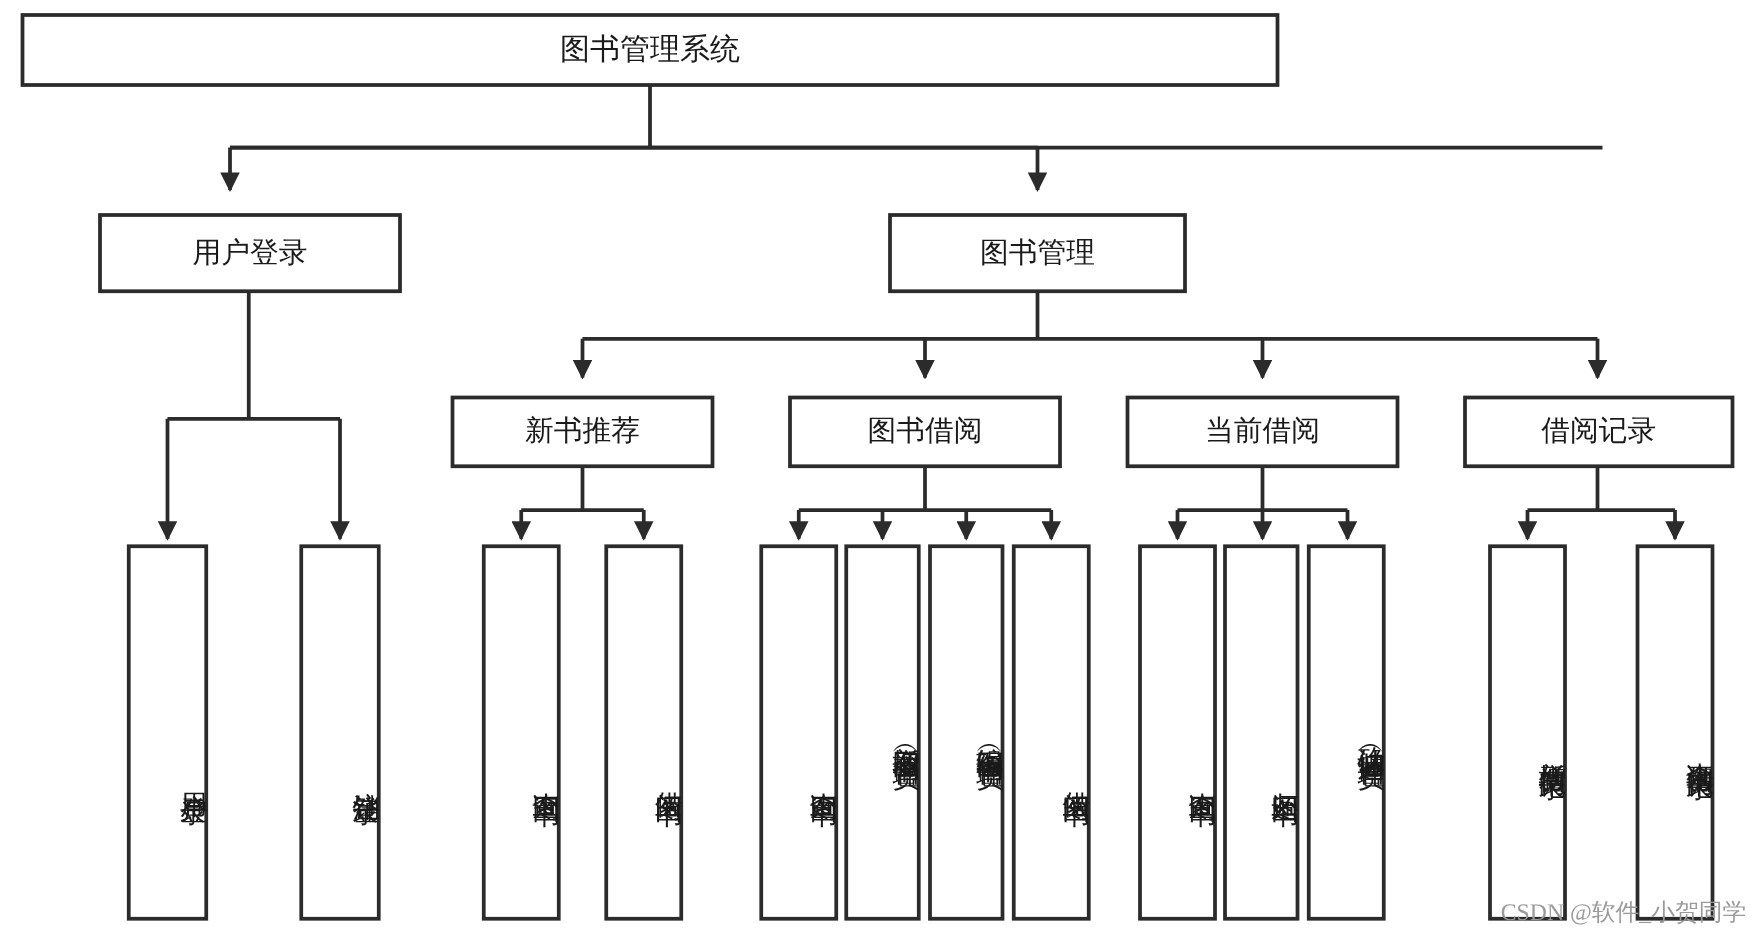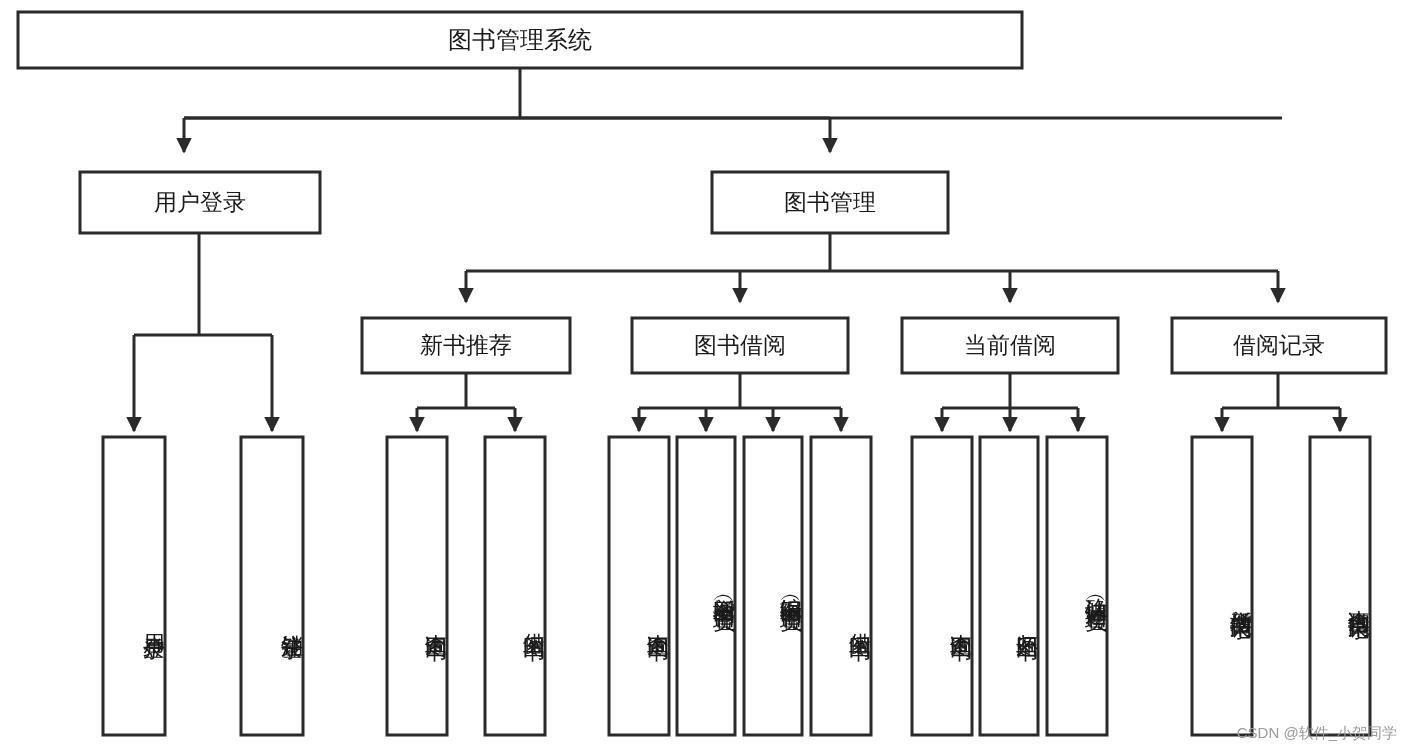--- a/index.html
+++ b/index.html
@@ -8,22 +8,22 @@
   svg{position:absolute;left:0;top:0;width:1405px;height:747px;}
   .node-box{fill:#ffffff;stroke:#2b2b2b;stroke-width:3;}
   .edge{stroke:#2b2b2b;stroke-width:3;fill:none;}
   .arrow-head{fill:#2b2b2b;}
   .node-label{font-family:"DejaVu Sans","Liberation Sans",sans-serif;font-size:23px;fill:#1a1a1a;text-anchor:middle;dominant-baseline:middle;}
   .node-label.root{font-size:24px;}
   .vlabel-wrap{position:absolute;display:flex;align-items:flex-start;justify-content:center;
     writing-mode:vertical-rl;text-orientation:upright;
     font-family:"DejaVu Sans","Liberation Sans",sans-serif;font-size:22px;color:#1a1a1a;
     letter-spacing:2px;line-height:1;pointer-events:none;}
-  .watermark{position:absolute;right:8px;bottom:4px;font-family:Liberation Sans, sans-serif;
-    font-size:15px;color:#9a9a9a;white-space:nowrap;margin-top:37px;}
+  .watermark{position:absolute;right:8px;bottom:4px;font-family:Liberation Serif, serif;
+    font-size:19px;color:#9a9a9a;white-space:nowrap;margin-top:37px;}
 </style>
 </head>
 <body>
 
 <div id="stage">
 
   <svg viewBox="0 0 1405 747">
     <defs>
       <marker id="arw" viewBox="0 0 10 10" refX="9" refY="5" markerWidth="5.2" markerHeight="5.2" orient="auto-start-reverse">
         <path d="M 0 0 L 10 5 L 0 10 z" class="arrow-head"></path>

